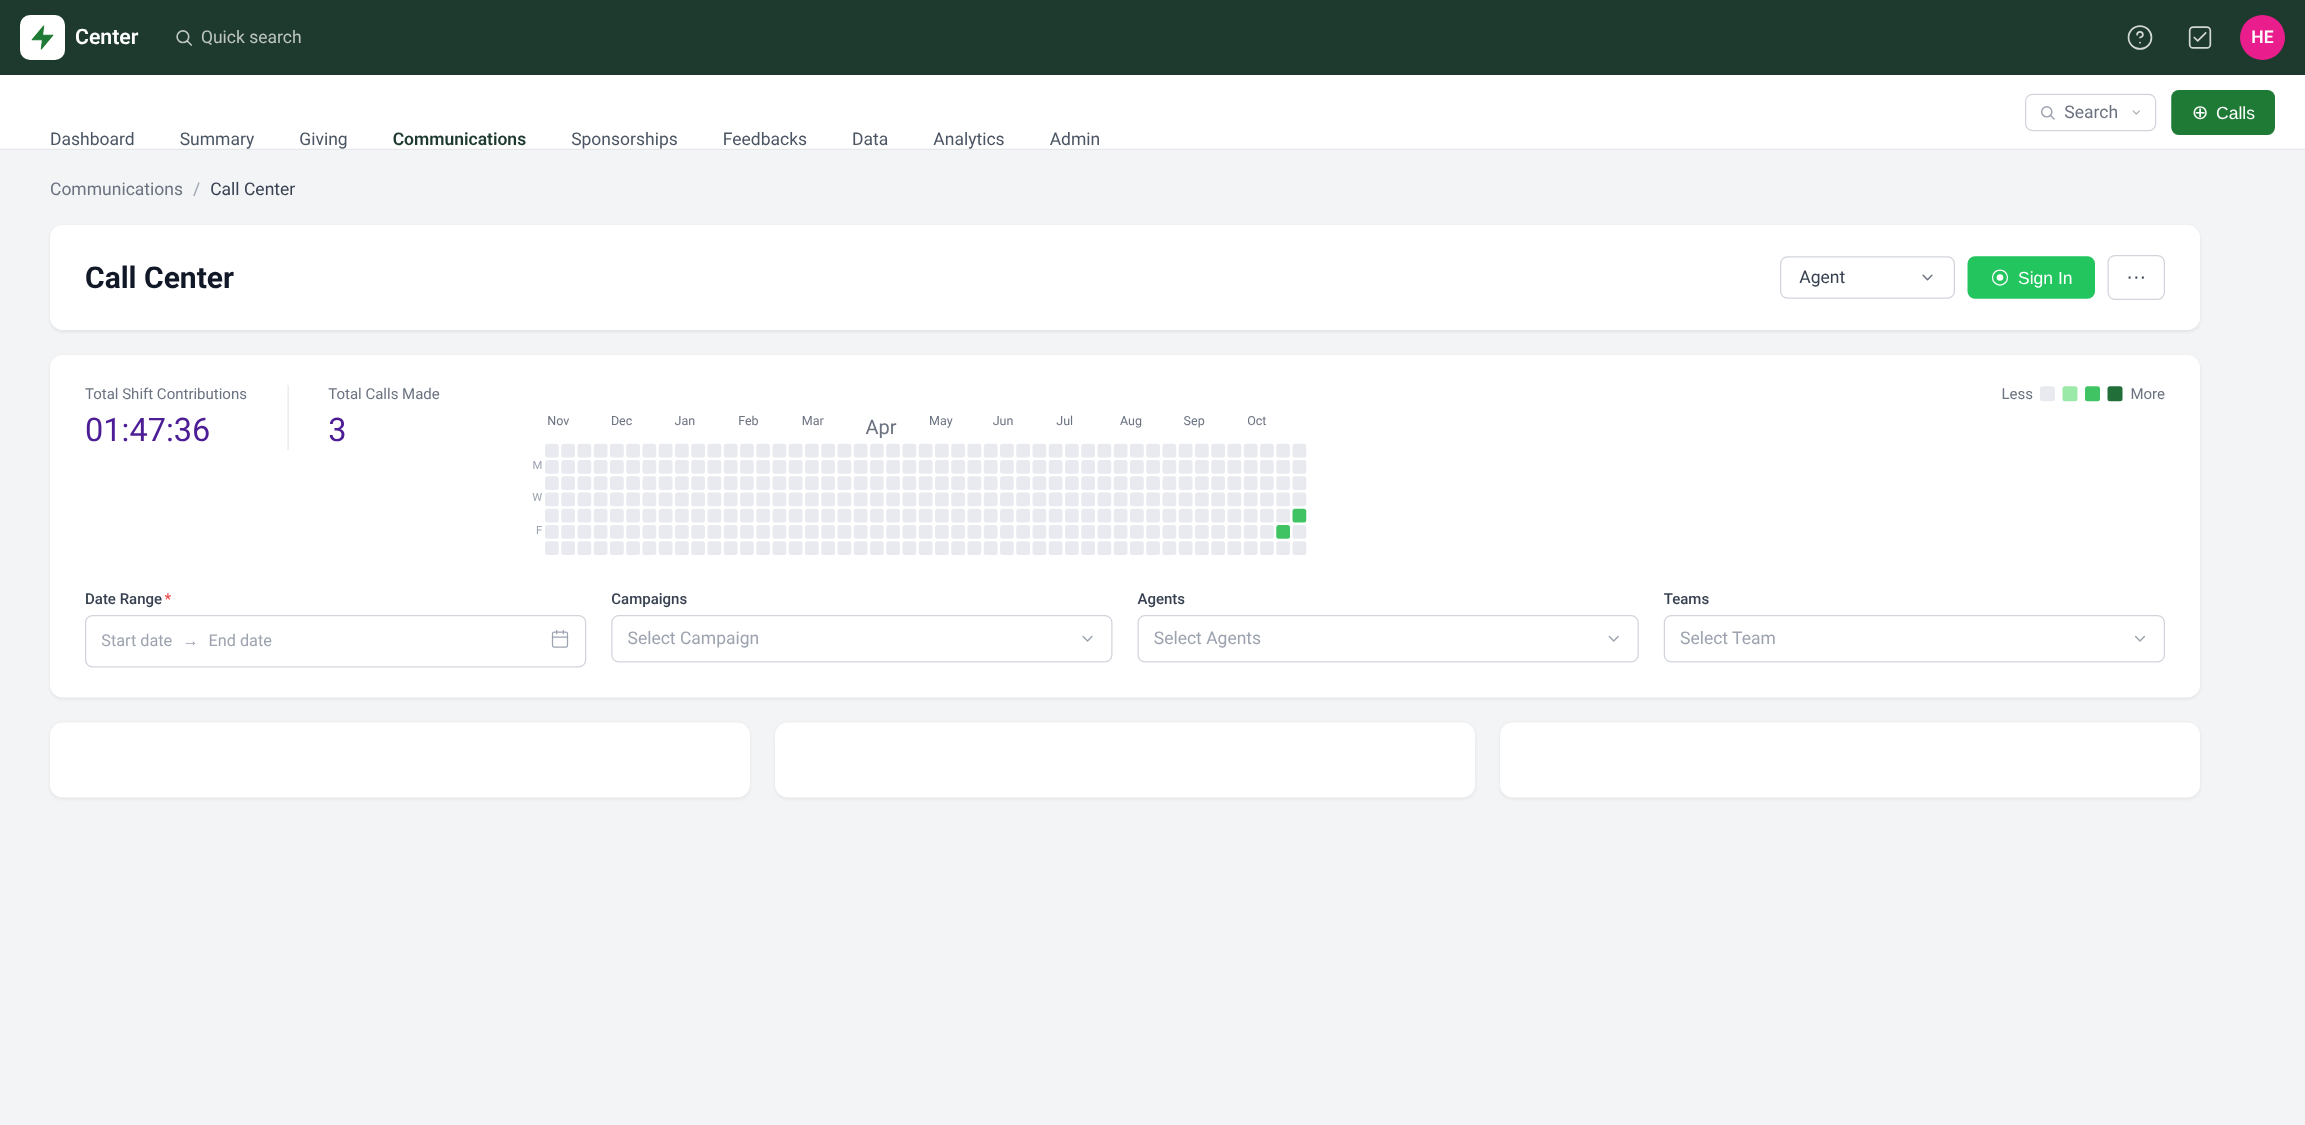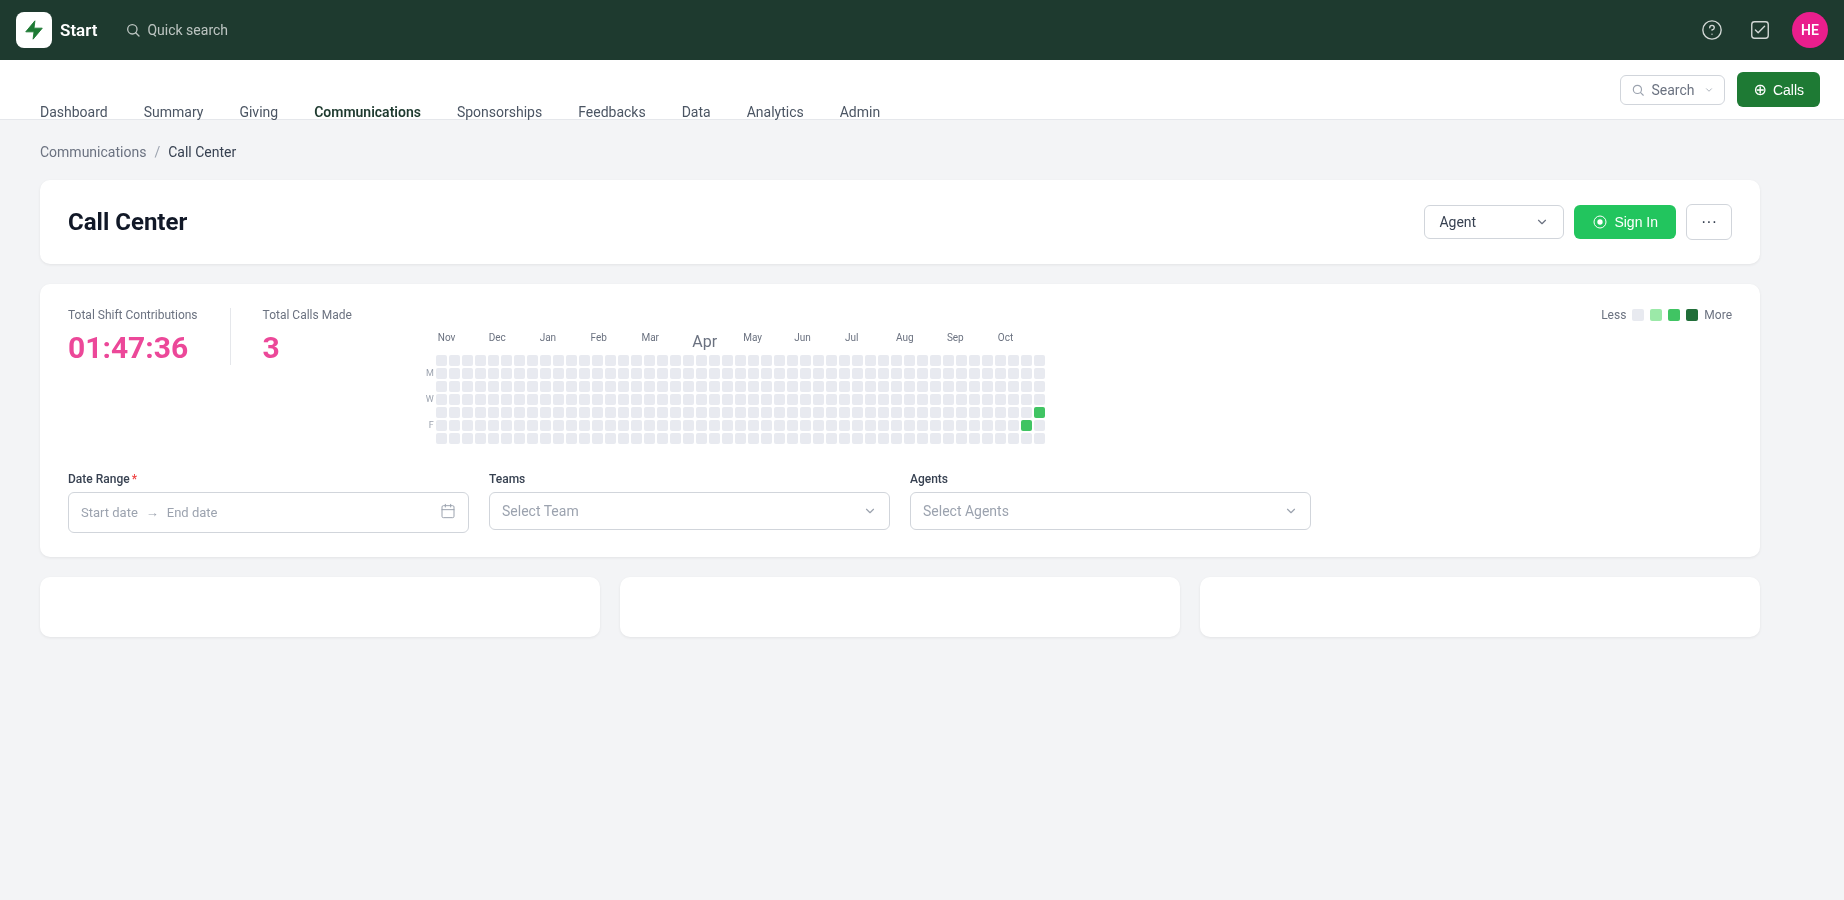--- a/index.html
+++ b/index.html
@@ -172,21 +172,21 @@
     .summary-title { font-size: 16px; font-weight: 600; color: #111827; margin-bottom: 16px; }
 
     .summary-content { display: flex; gap: 40px; align-items: flex-start; }
     .summary-stats { display: flex; gap: 0; }
     .stat-block {
       padding: 0 32px 0 0;
       border-right: 1px solid #e5e7eb;
     }
     .stat-block:last-child { border-right: none; padding-left: 32px; }
     .stat-label { font-size: 12px; color: #6b7280; margin-bottom: 8px; }
-    .stat-value { font-size: 30px; font-weight: 700; color: #ec4899; }
+    .stat-value { font-size: 26px; font-weight: 400; color: #4c1d95; }
 
     
     .heatmap-wrap { flex: 1; }
     .heatmap-legend {
       display: flex; align-items: center; gap: 6px;
       font-size: 12px; color: #6b7280;
       justify-content: flex-end;
       margin-bottom: 10px;
     }
     .legend-box {
@@ -249,21 +249,21 @@
 </head>
 <body>
 
 <div class="topbar">
   <div class="logo-wrap">
     <div class="logo-icon">
       <svg viewBox="0 0 24 24" fill="none" xmlns="http://www.w3.org/2000/svg">
         <path d="M13 2L3 14h9l-1 8 10-12h-9l1-8z" fill="#1e7a34" stroke="#1e7a34" stroke-width="1" stroke-linejoin="round"></path>
       </svg>
     </div>
-    <span>Start</span>
+    <span>Center</span>
   </div>
   <div class="quick-search">
     <svg width="16" height="16" viewBox="0 0 24 24" fill="none">
       <circle cx="11" cy="11" r="7" stroke="rgba(255,255,255,0.7)" stroke-width="2"></circle>
       <path d="M16.5 16.5L21 21" stroke="rgba(255,255,255,0.7)" stroke-width="2" stroke-linecap="round"></path>
     </svg>
     <span>Quick search</span>
   </div>
   <div class="topbar-right">
     <div class="topbar-icon">
@@ -835,40 +835,49 @@
           <span style="color:#9ca3af;font-size:13px">End date</span>
           <span class="cal-icon">
             <svg width="16" height="16" viewBox="0 0 24 24" fill="none">
               <rect x="3" y="4" width="18" height="18" rx="2" stroke="#9ca3af" stroke-width="1.5"></rect>
               <path d="M8 2v4M16 2v4M3 10h18" stroke="#9ca3af" stroke-width="1.5" stroke-linecap="round"></path>
             </svg>
           </span>
         </div>
       </div>
 
+      <div class="filter-group">
+        <label>Campaigns</label>
+        <div class="filter-select">
+          <span>Select Campaign</span>
+          <svg width="14" height="14" viewBox="0 0 24 24" fill="none">
+            <path d="M6 9l6 6 6-6" stroke="#9ca3af" stroke-width="2" stroke-linecap="round" stroke-linejoin="round"></path>
+          </svg>
+        </div>
+      </div>
+
+      <div class="filter-group">
+        <label>Agents</label>
+        <div class="filter-select">
+          <span>Select Agents</span>
+          <svg width="14" height="14" viewBox="0 0 24 24" fill="none">
+            <path d="M6 9l6 6 6-6" stroke="#9ca3af" stroke-width="2" stroke-linecap="round" stroke-linejoin="round"></path>
+          </svg>
+        </div>
+      </div>
 
       <div class="filter-group">
         <label>Teams</label>
         <div class="filter-select">
           <span>Select Team</span>
           <svg width="14" height="14" viewBox="0 0 24 24" fill="none">
             <path d="M6 9l6 6 6-6" stroke="#9ca3af" stroke-width="2" stroke-linecap="round" stroke-linejoin="round"></path>
           </svg>
         </div>
       </div>
-
-      <div class="filter-group">
-        <label>Agents</label>
-        <div class="filter-select">
-          <span>Select Agents</span>
-          <svg width="14" height="14" viewBox="0 0 24 24" fill="none">
-            <path d="M6 9l6 6 6-6" stroke="#9ca3af" stroke-width="2" stroke-linecap="round" stroke-linejoin="round"></path>
-          </svg>
-        </div>
-      </div>
     </div>
   </div>
 
   <div class="bottom-row">
     <div class="bottom-card"></div>
     <div class="bottom-card"></div>
     <div class="bottom-card"></div>
   </div>
 </div>
 

